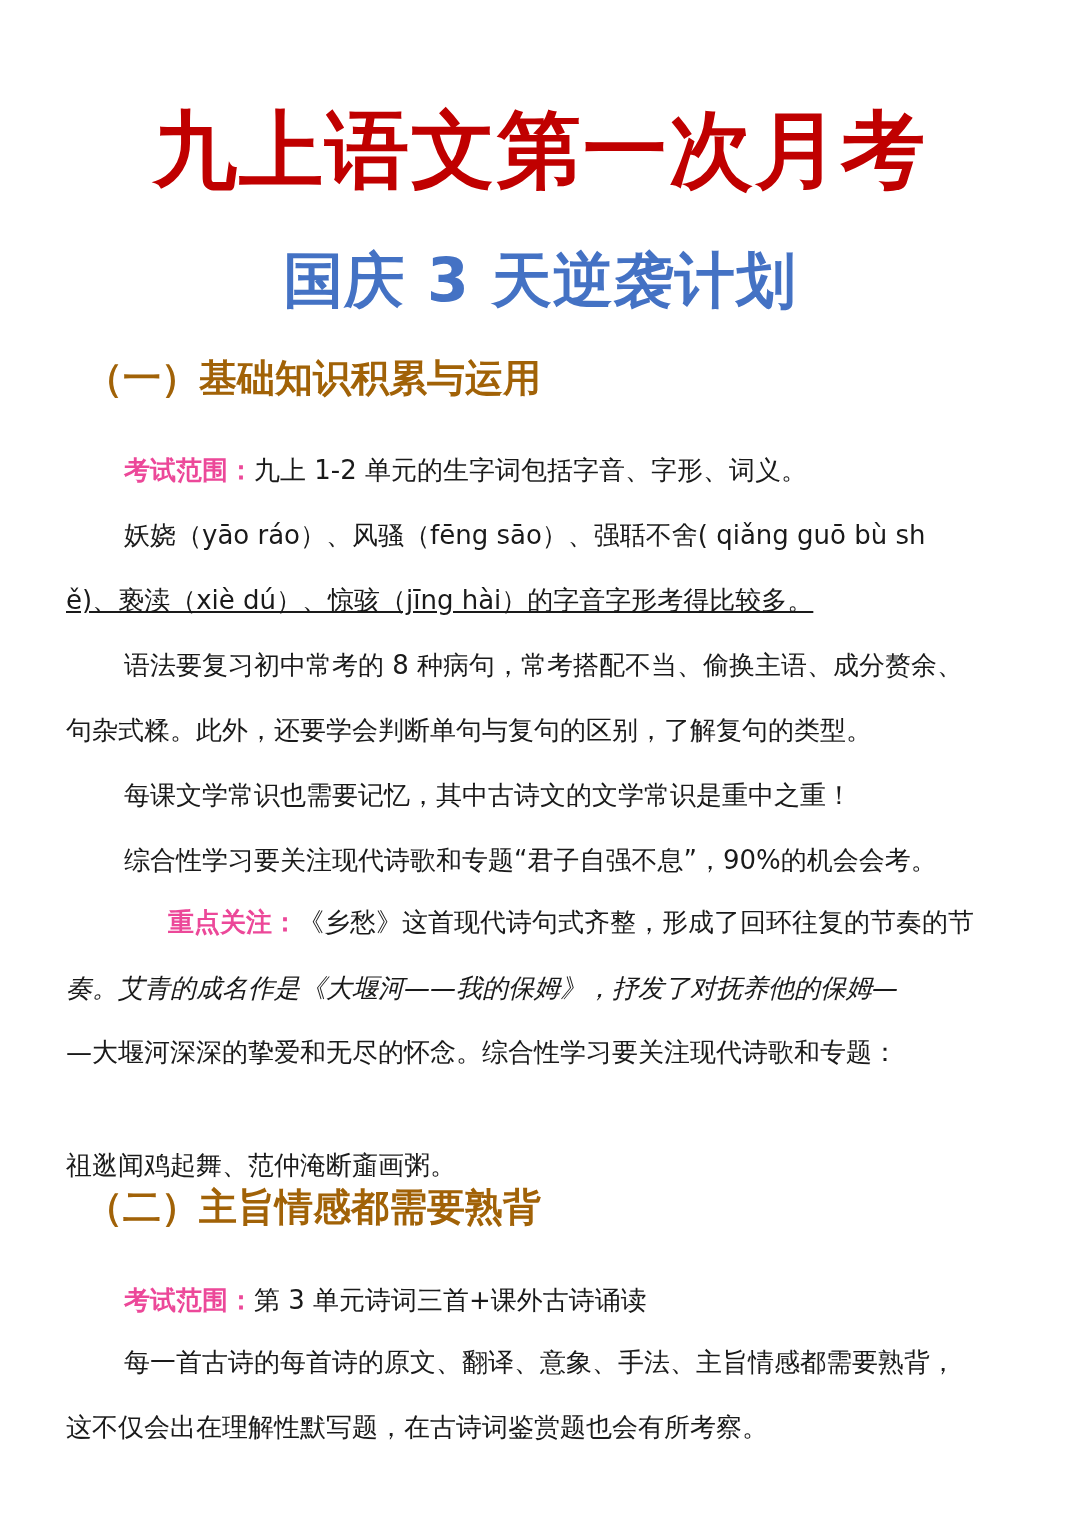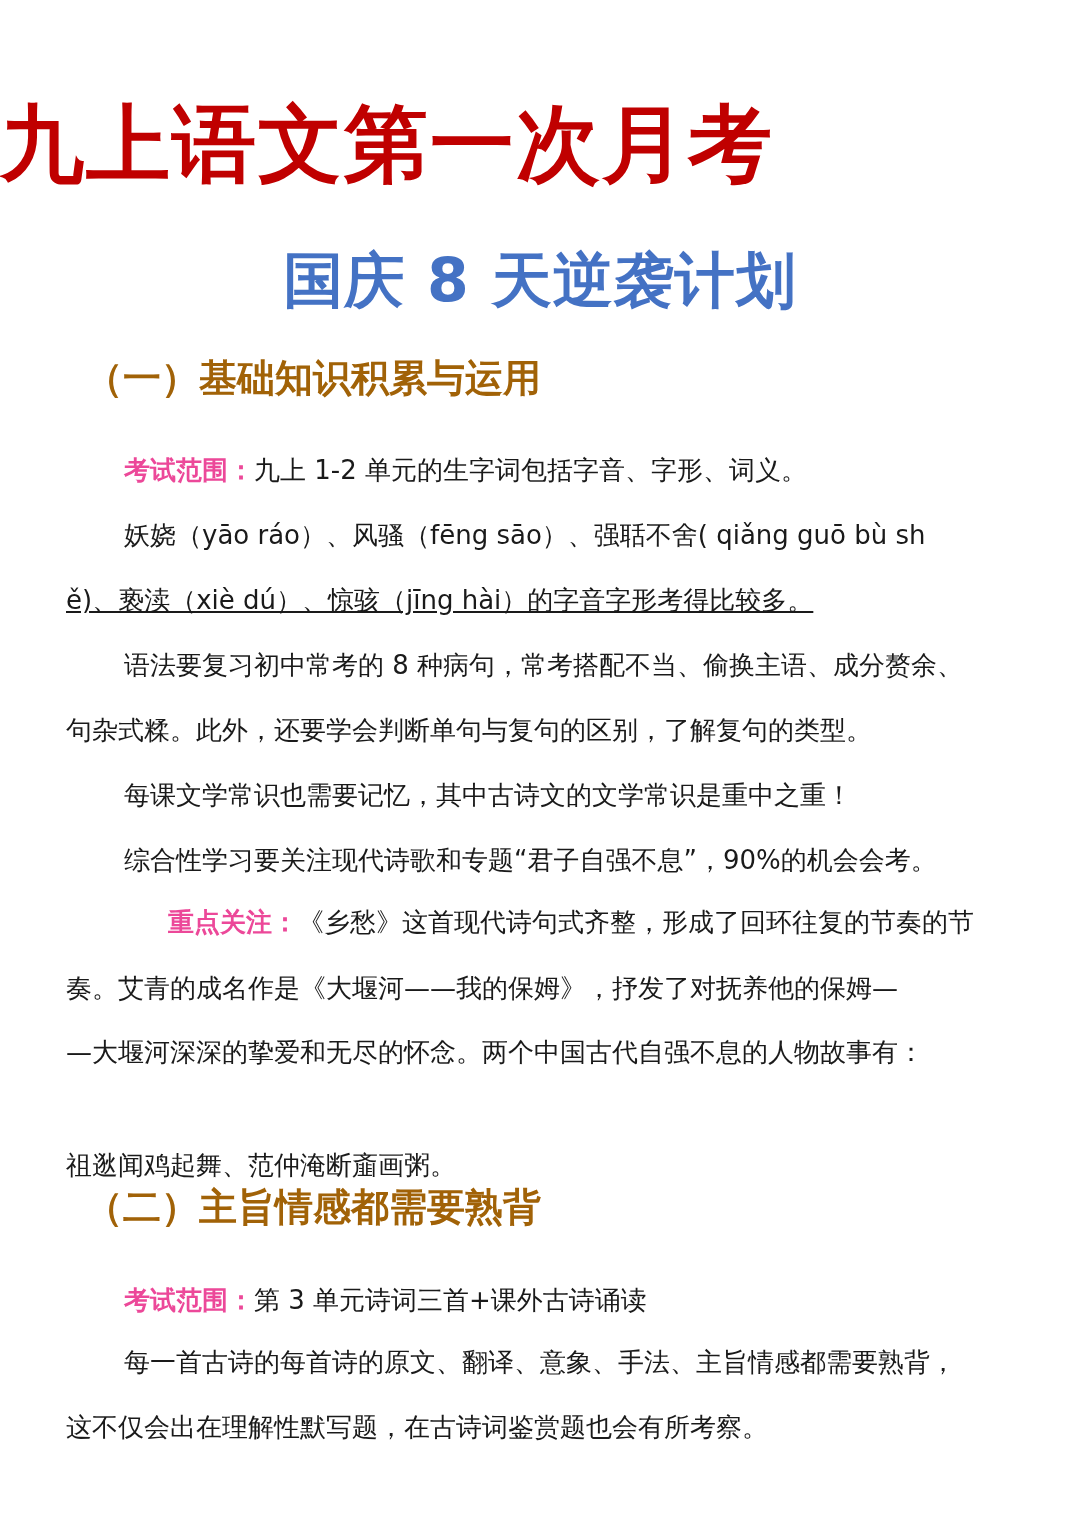--- a/index.html
+++ b/index.html
@@ -2,22 +2,22 @@
 <html><head>
 <meta charset="utf-8">
 <style>
   html, body { margin: 0; padding: 0; background: #ffffff; }
   body {
     width: 1080px; height: 1527px; position: relative; overflow: hidden;
     font-family: "DejaVu Sans", "Liberation Sans", sans-serif;
     color: #1a1a1a;
   }
   .title {
-    position: absolute; left: 0; right: 0; top: 89px;
-    font-weight: bold; font-size: 84px; letter-spacing: 2px;
+    position: absolute; left: 0; right: 0; top: 95px;
+    text-align: center; font-weight: bold; font-size: 84px; letter-spacing: 2px;
     line-height: 110px; color: #C00000;
   }
   .subtitle {
     position: absolute; left: 0; right: 0; top: 240px;
     text-align: center; font-weight: bold; font-size: 60px; letter-spacing: 1px;
     line-height: 80px; color: #4472C4;
   }
   .section-heading {
     position: absolute; left: 85px; font-weight: bold; font-size: 38px;
     line-height: 50px; color: #a16207;
@@ -26,21 +26,21 @@
     position: absolute; left: 66px; width: 952px; font-size: 26px; line-height: 40px;
     white-space: nowrap; color: #1a1a1a;
   }
   .line.indent { left: 124px; width: 894px; }
   .label { color: #ec4899; font-weight: bold; }
 </style>
 </head>
 <body>
 
 <div class="title">九上语文第一次月考</div>
-<div class="subtitle">国庆 8 天逆袭计划</div>
+<div class="subtitle">国庆 3 天逆袭计划</div>
 
 <div class="section-heading" style="top:353px;">（一）基础知识积累与运用</div>
 
 <div class="line indent" style="top:450px;">
   <span class="label">考试范围：</span><span>九上 1-2 单元的生字词包括字音、字形、词义。</span>
 </div>
 <div class="line indent" style="top:515px;">
   <span>妖娆（yāo ráo）、风骚（fēng sāo）、强聒不舍( qiǎng  guō  bù sh</span>
 </div>
 <div class="line" style="top:580px;text-decoration:underline;">
@@ -54,25 +54,25 @@
 </div>
 <div class="line indent" style="top:775px;">
   <span>每课文学常识也需要记忆，其中古诗文的文学常识是重中之重！</span>
 </div>
 <div class="line indent" style="top:840px;">
   <span>综合性学习要关注现代诗歌和专题“君子自强不息”，90%的机会会考。</span>
 </div>
 <div class="line indent" style="top:902px;text-align:center;">
   <span class="label">重点关注：</span><span>《乡愁》这首现代诗句式齐整，形成了回环往复的节奏的节</span>
 </div>
-<div class="line" style="top:968px;">
+<div class="line" style="top:968px;font-style:italic;">
   <span>奏。艾青的成名作是《大堰河——我的保姆》，抒发了对抚养他的保姆—</span>
 </div>
 <div class="line" style="top:1032px;">
-  <span>—大堰河深深的挚爱和无尽的怀念。两个中国古代自强不息的人物故事有：</span>
+  <span>—大堰河深深的挚爱和无尽的怀念。综合性学习要关注现代诗歌和专题：</span>
 </div>
 <div class="line" style="top:1097px;margin-top:48px;">
   <span>祖逖闻鸡起舞、范仲淹断齑画粥。</span>
 </div>
 
 <div class="section-heading" style="top:1182px;">（二）主旨情感都需要熟背</div>
 
 <div class="line indent" style="top:1280px;">
   <span class="label">考试范围：</span><span>第 3 单元诗词三首+课外古诗诵读</span>
 </div>

